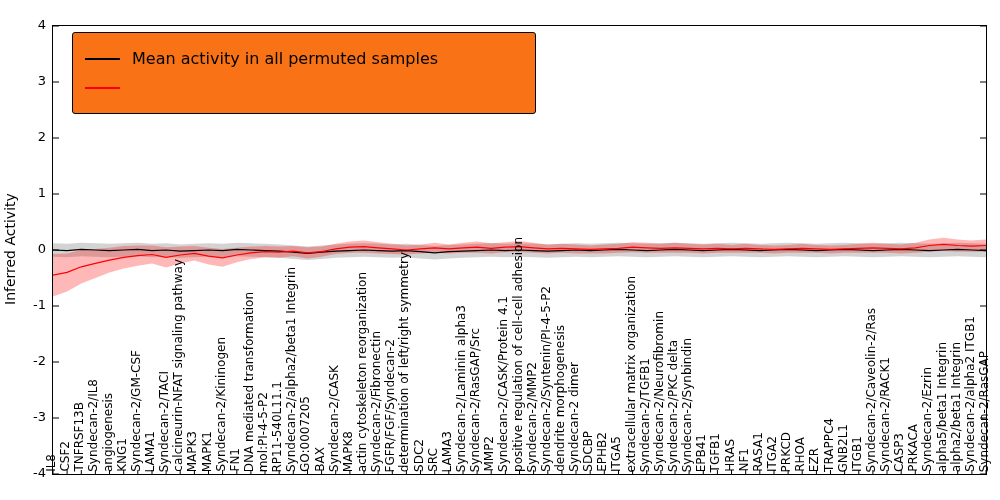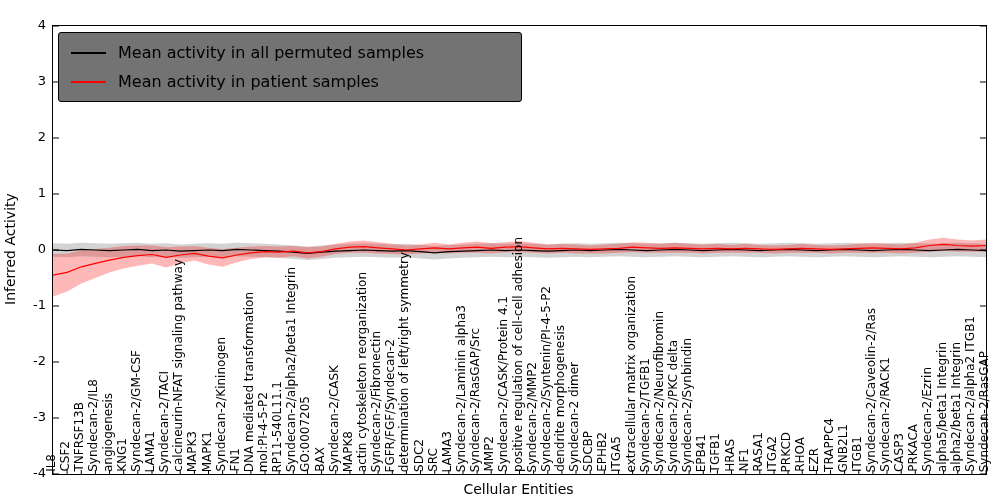--- a/index.html
+++ b/index.html
@@ -5,21 +5,21 @@
   html,body{margin:0;padding:0;background:#ffffff;}
   body{font-family:"DejaVu Sans", sans-serif; color:#000;}
   .figure{position:relative;width:1000px;height:500px;background:#fff;overflow:hidden;}
   .plot-area{position:absolute;left:52px;top:25px;width:933px;height:448px;border:1px solid #000;box-sizing:content-box;}
   .plot-area svg{position:absolute;left:0;top:0;width:933px;height:448px;display:block;}
   .title{position:absolute;left:52px;top:3px;width:933px;text-align:center;font-size:17px;}
   .xlabel{position:absolute;left:52px;top:481px;width:933px;text-align:center;font-size:14px;}
   .ylabel{position:absolute;left:2px;top:25px;height:448px;width:18px;writing-mode:vertical-rl;transform:rotate(180deg);text-align:center;font-size:14px;}
   .ytick{position:absolute;left:0;width:46px;text-align:right;font-size:13px;line-height:17px;}
   .xtick{position:absolute;bottom:2px;writing-mode:vertical-rl;transform:rotate(180deg);font-size:12px;line-height:13px;white-space:nowrap;}
-  .legend{position:absolute;left:58px;top:32px;width:462px;background:#737373;border:1px solid #000;border-radius:3px;padding:5px 0;z-index:5;}
+  .legend{position:absolute;left:72px;top:32px;width:462px;background:#f97316;border:1px solid #000;border-radius:3px;padding:11px 0;z-index:5;}
   .legend-entry{display:flex;align-items:center;height:29px;padding:0 12px;}
   .legend-line{display:inline-block;width:35px;height:2px;margin-right:12px;flex:0 0 auto;}
   .legend-label{font-size:16px;white-space:nowrap;}
 </style>
 </head>
 <body>
 
 <div class="figure">
 
 
@@ -198,19 +198,17 @@
       <div class="xtick" style="left: 925px;">Syndecan-2/RasGAP</div>
     </div>
 
   <div class="legend">
     <div class="legend-entry">
       <span class="legend-line" style="background: rgb(0, 0, 0);"></span>
       <span class="legend-label">Mean activity in all permuted samples</span>
     </div>
     <div class="legend-entry">
       <span class="legend-line" style="background: rgb(255, 0, 0);"></span>
-      <span class="legend-label">Mean activity in patient samples</span>
     </div>
   </div>
 
-  <div class="xlabel">Cellular Entities</div>
 
 </div>
 
 </body></html>

